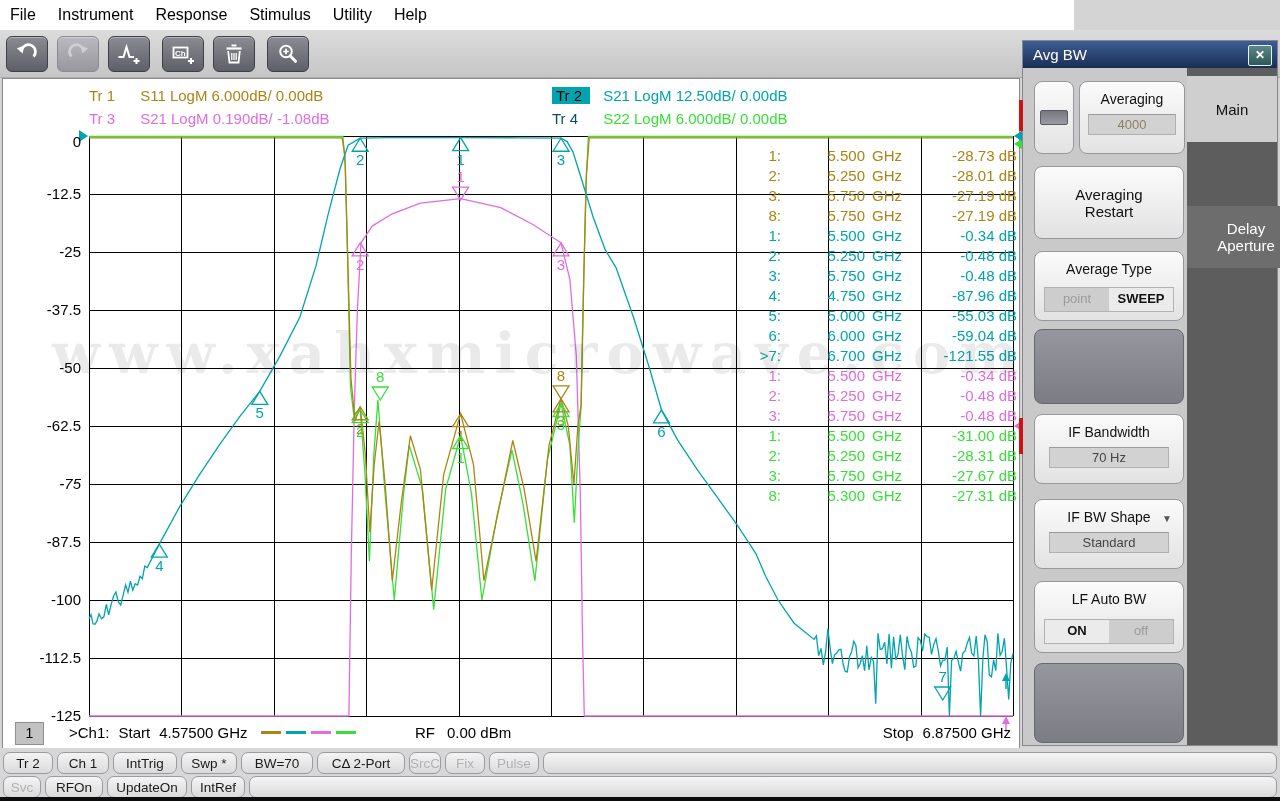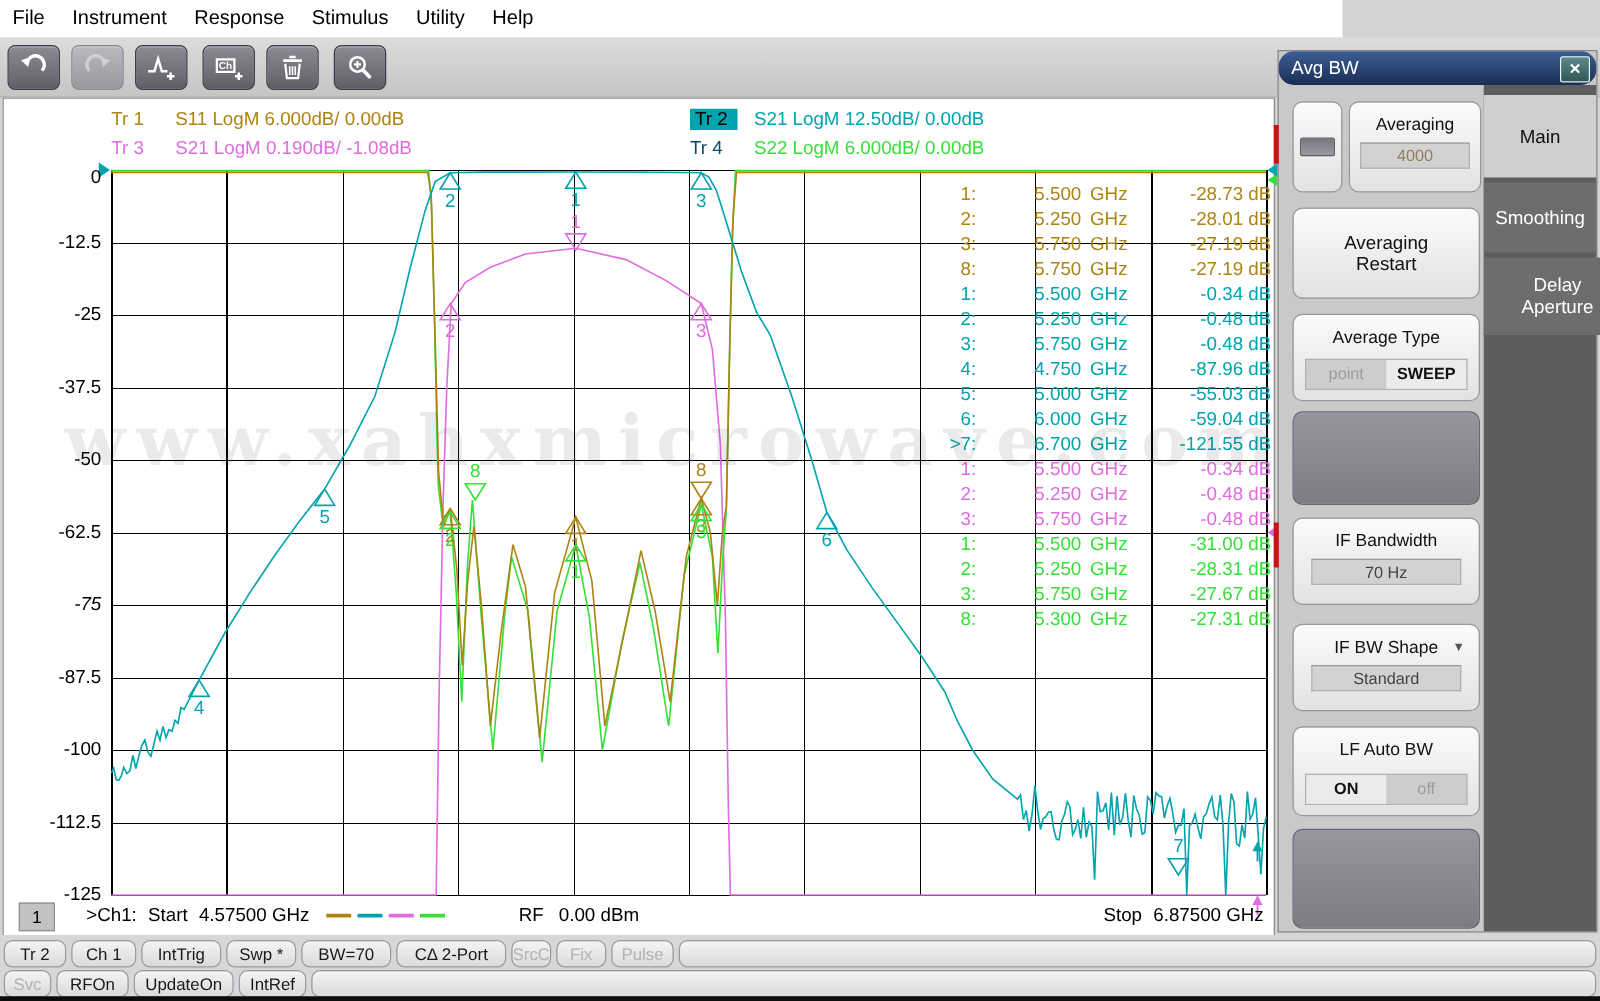--- a/index.html
+++ b/index.html
@@ -29,21 +29,21 @@
   .statusrow{position:absolute;left:0;top:640px;width:1016px;height:28px;font-size:15px;color:#000;}
   .chan-tab{position:absolute;left:12px;top:3px;width:27px;height:21px;background:#c2c2c2;border:1px solid #8f8f8f;text-align:center;line-height:21px;font-size:14px;}
   .chinfo{position:absolute;left:66px;top:5px;display:flex;gap:9px;align-items:center;}
   .legend{display:flex;gap:5px;align-items:center;margin-left:4px;}
   .ldash{width:20px;height:3px;display:inline-block;}
   .rfinfo{position:absolute;left:412px;top:5px;display:flex;gap:12px;}
   .stopinfo{position:absolute;right:8px;top:5px;display:flex;gap:9px;}
   .watermark{position:absolute;left:52px;top:320px;width:1140px;font-family:"DejaVu Serif",serif;font-weight:bold;font-size:56px;letter-spacing:9px;color:rgba(50,50,50,0.10);white-space:nowrap;z-index:40;pointer-events:none;}
   
   .panel{position:absolute;left:1022px;top:40px;width:256px;height:706px;background:#c9c9c9;border:1px solid #87878f;box-sizing:border-box;z-index:10;}
-  .ptitle{position:absolute;left:0;top:0;width:100%;height:27px;background:linear-gradient(#3d5d95,#1a2e54);color:#fff;font-size:15px;line-height:27px;padding-left:10px;box-sizing:border-box;border-radius:12px;}
+  .ptitle{position:absolute;left:0;top:0;width:100%;height:27px;background:linear-gradient(#3d5d95,#1a2e54);color:#fff;font-size:15px;line-height:27px;padding-left:10px;box-sizing:border-box;}
   .pclose{position:absolute;right:5px;top:4px;width:22px;height:19px;background:linear-gradient(#5d8888,#2f5757);border:1px solid #e6f2f2;border-radius:2px;color:#fff;font-size:12px;font-weight:bold;text-align:center;line-height:18px;}
   .ptabs{position:absolute;left:164px;top:27px;right:0;bottom:0;background:#5d5d5d;}
   .ptab{position:absolute;left:0;width:100%;color:#fff;font-size:15px;display:flex;align-items:center;justify-content:center;text-align:center;background:#6d6d6d;}
   .ptab.active{background:#cfcfcf;color:#111;}
   .pbtn{position:absolute;left:11px;width:150px;background:linear-gradient(#fbfbfb,#e2e2e2);border:1px solid #97979f;border-radius:8px;box-sizing:border-box;text-align:center;color:#111;}
   .pbtn .blabel{font-size:14px;margin-top:9px;}
   .pbtn .bvalue{margin:7px auto 0;width:118px;height:19px;background:#d2d2d2;border:1px solid #b0b0b0;border-top-color:#9a9a9a;font-size:13px;line-height:19px;color:#444;}
   .pbtn.disabledbtn{background:linear-gradient(#96969e,#7c7c84);border-color:#68686f;}
   .seg{position:absolute;left:9px;right:9px;bottom:8px;height:23px;background:#cdcdcd;border:1px solid #b2b2b2;display:flex;font-size:13px;line-height:21px;}
   .seg span{flex:1;color:#9b9b9b;}
@@ -383,21 +383,20 @@
     <div class="pbtn" style="top:458px;height:70px;">
       <div class="blabel">IF BW Shape</div>
       <div class="ddarrow">▼</div>
       <div class="bvalue">Standard</div>
     </div>
 
     <div class="pbtn disabledbtn" style="top:622px;height:80px;"></div>
 
     <div class="ptabs" id="ptabs">
         <div class="ptab active" style="top: 8px; height: 66px;">Main</div>
-        <div class="ptab" style="top: 78px; height: 56px;">Smoothing</div>
         <div class="ptab" style="top: 138px; height: 62px; padding: 0px 14px;">Delay Aperture</div>
       </div>
   </div>
 
   <div class="softkeys">
     <div class="skrow" id="skrow1" style="top:4px;">
         <div class="skbtn" style="width: 50px; flex: 0 0 auto;">Tr 2</div>
         <div class="skbtn" style="width: 52px; flex: 0 0 auto;">Ch 1</div>
         <div class="skbtn" style="width: 64px; flex: 0 0 auto;">IntTrig</div>
         <div class="skbtn" style="width: 56px; flex: 0 0 auto;">Swp *</div>

